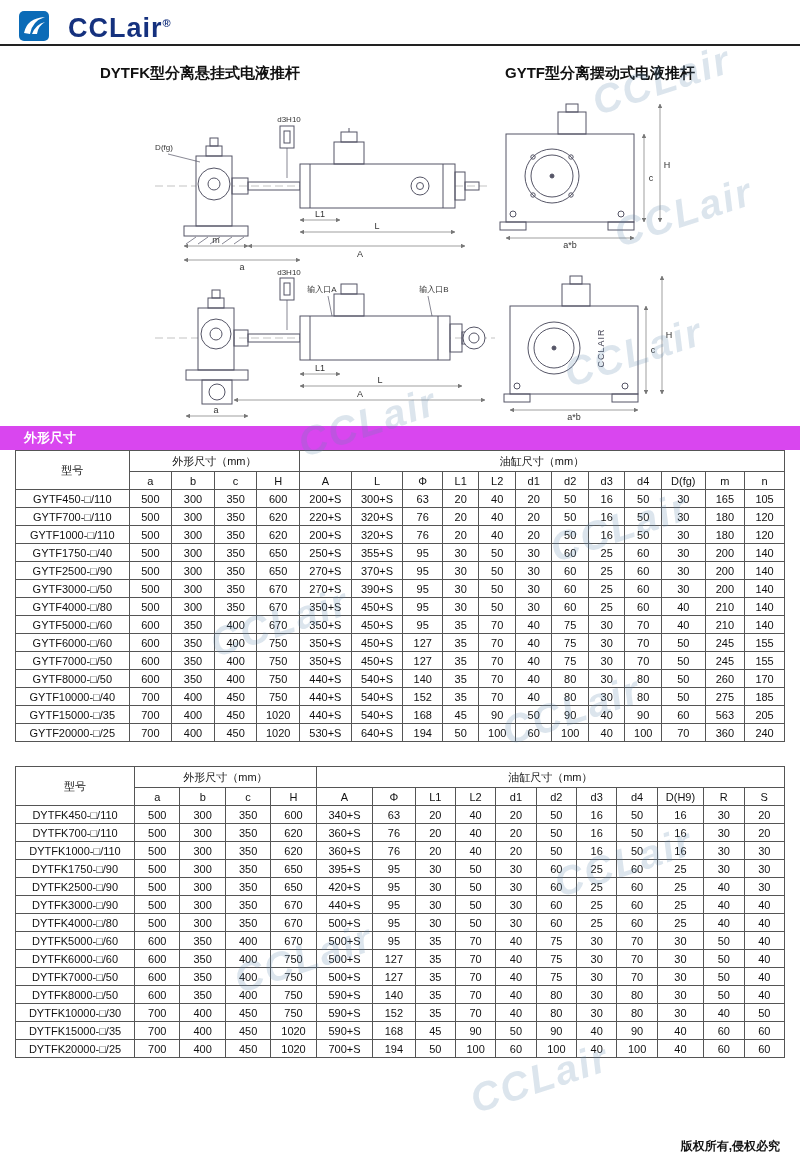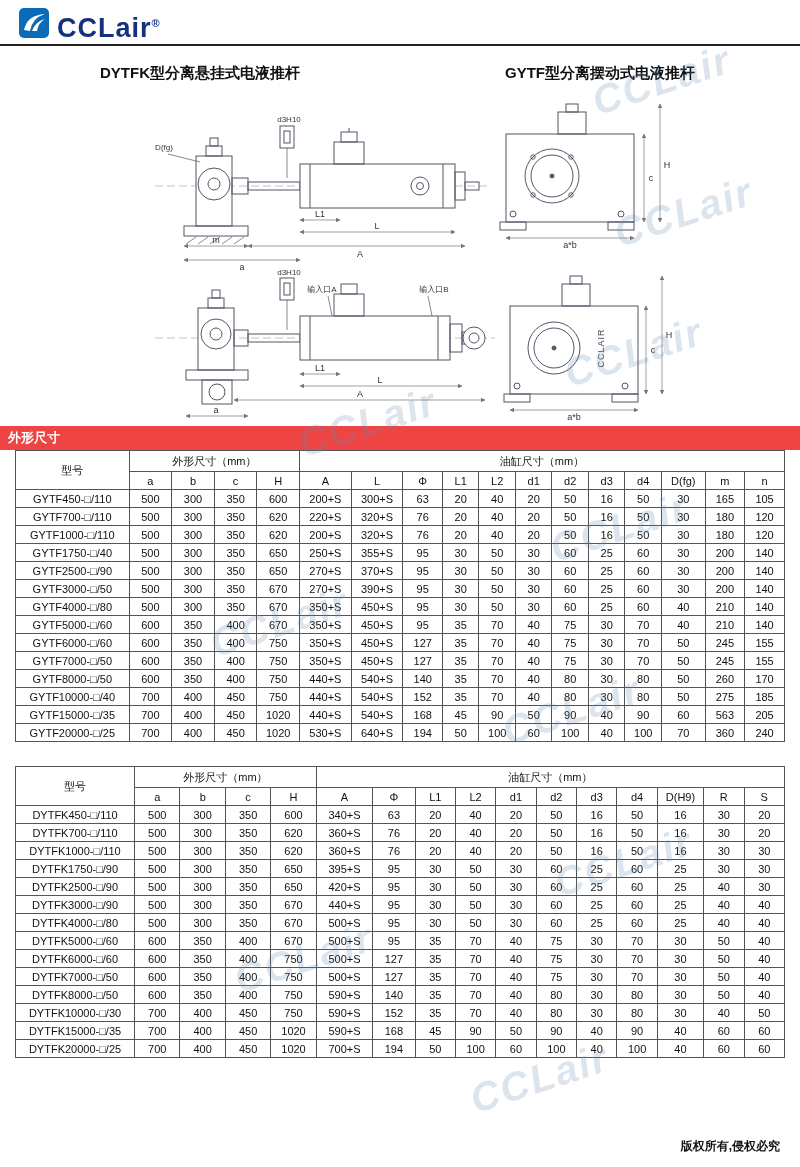--- a/index.html
+++ b/index.html
@@ -4,33 +4,33 @@
 <style>
   * { margin:0; padding:0; box-sizing:border-box; }
   html,body { background:#fff; }
   .page {
     position:relative; width:800px; height:1167px; background:#fff;
     font-family:"Liberation Sans", sans-serif; color:#111; overflow:hidden;
     margin:0 auto;
   }
   
   .header { position:relative; height:46px; border-bottom:2px solid #222; }
-  .logo { position:absolute; left:18px; top:7px; display:flex; align-items:flex-start; gap:7px; }
+  .logo { position:absolute; left:18px; top:7px; display:flex; align-items:center; gap:18px; }
   .logo-text { font-size:27px; font-weight:bold; color:#15317e; letter-spacing:1px; line-height:32px;}
   .reg { font-size:11px; vertical-align:super; font-weight:bold; color:#15317e; }
   
   .titles { display:flex; margin-top:18px; height:22px; }
   .titles > div { flex:1; text-align:center; font-weight:bold; font-size:15px; }
   
   svg.drawings { display:block; width:800px; height:340px; }
   svg .dimtxt { font-size:9px; fill:#333; stroke:none; }
   svg .smalltxt { font-size:8px; fill:#333; stroke:none; }
   
-  .section-bar { height:24px; background:#ef4444; color:#fff; font-size:13px;
-    font-weight:bold; line-height:24px; padding-left:8px; }
+  .section-bar { height:24px; background:#d946ef; color:#fff; font-size:13px;
+    font-weight:bold; line-height:24px; padding-left:24px; }
   
   table { border-collapse:collapse; width:770px; margin:0 auto 0; table-layout:fixed; font-size:11px; }
   th,td { border:1px solid #555; text-align:center; vertical-align:middle;
     padding:2.5px 1px; font-weight:normal; white-space:nowrap; overflow:hidden; height:15px;}
   thead th { background:#fff; }
   .t2 { margin-top:24px; }
   
   .footer { position:absolute; right:20px; bottom:12px; font-size:12px; font-weight:bold;margin-top:22px; }
   
   .wm-layer { position:absolute; left:0; top:0; width:800px; height:1167px; pointer-events:none; z-index:5; }

